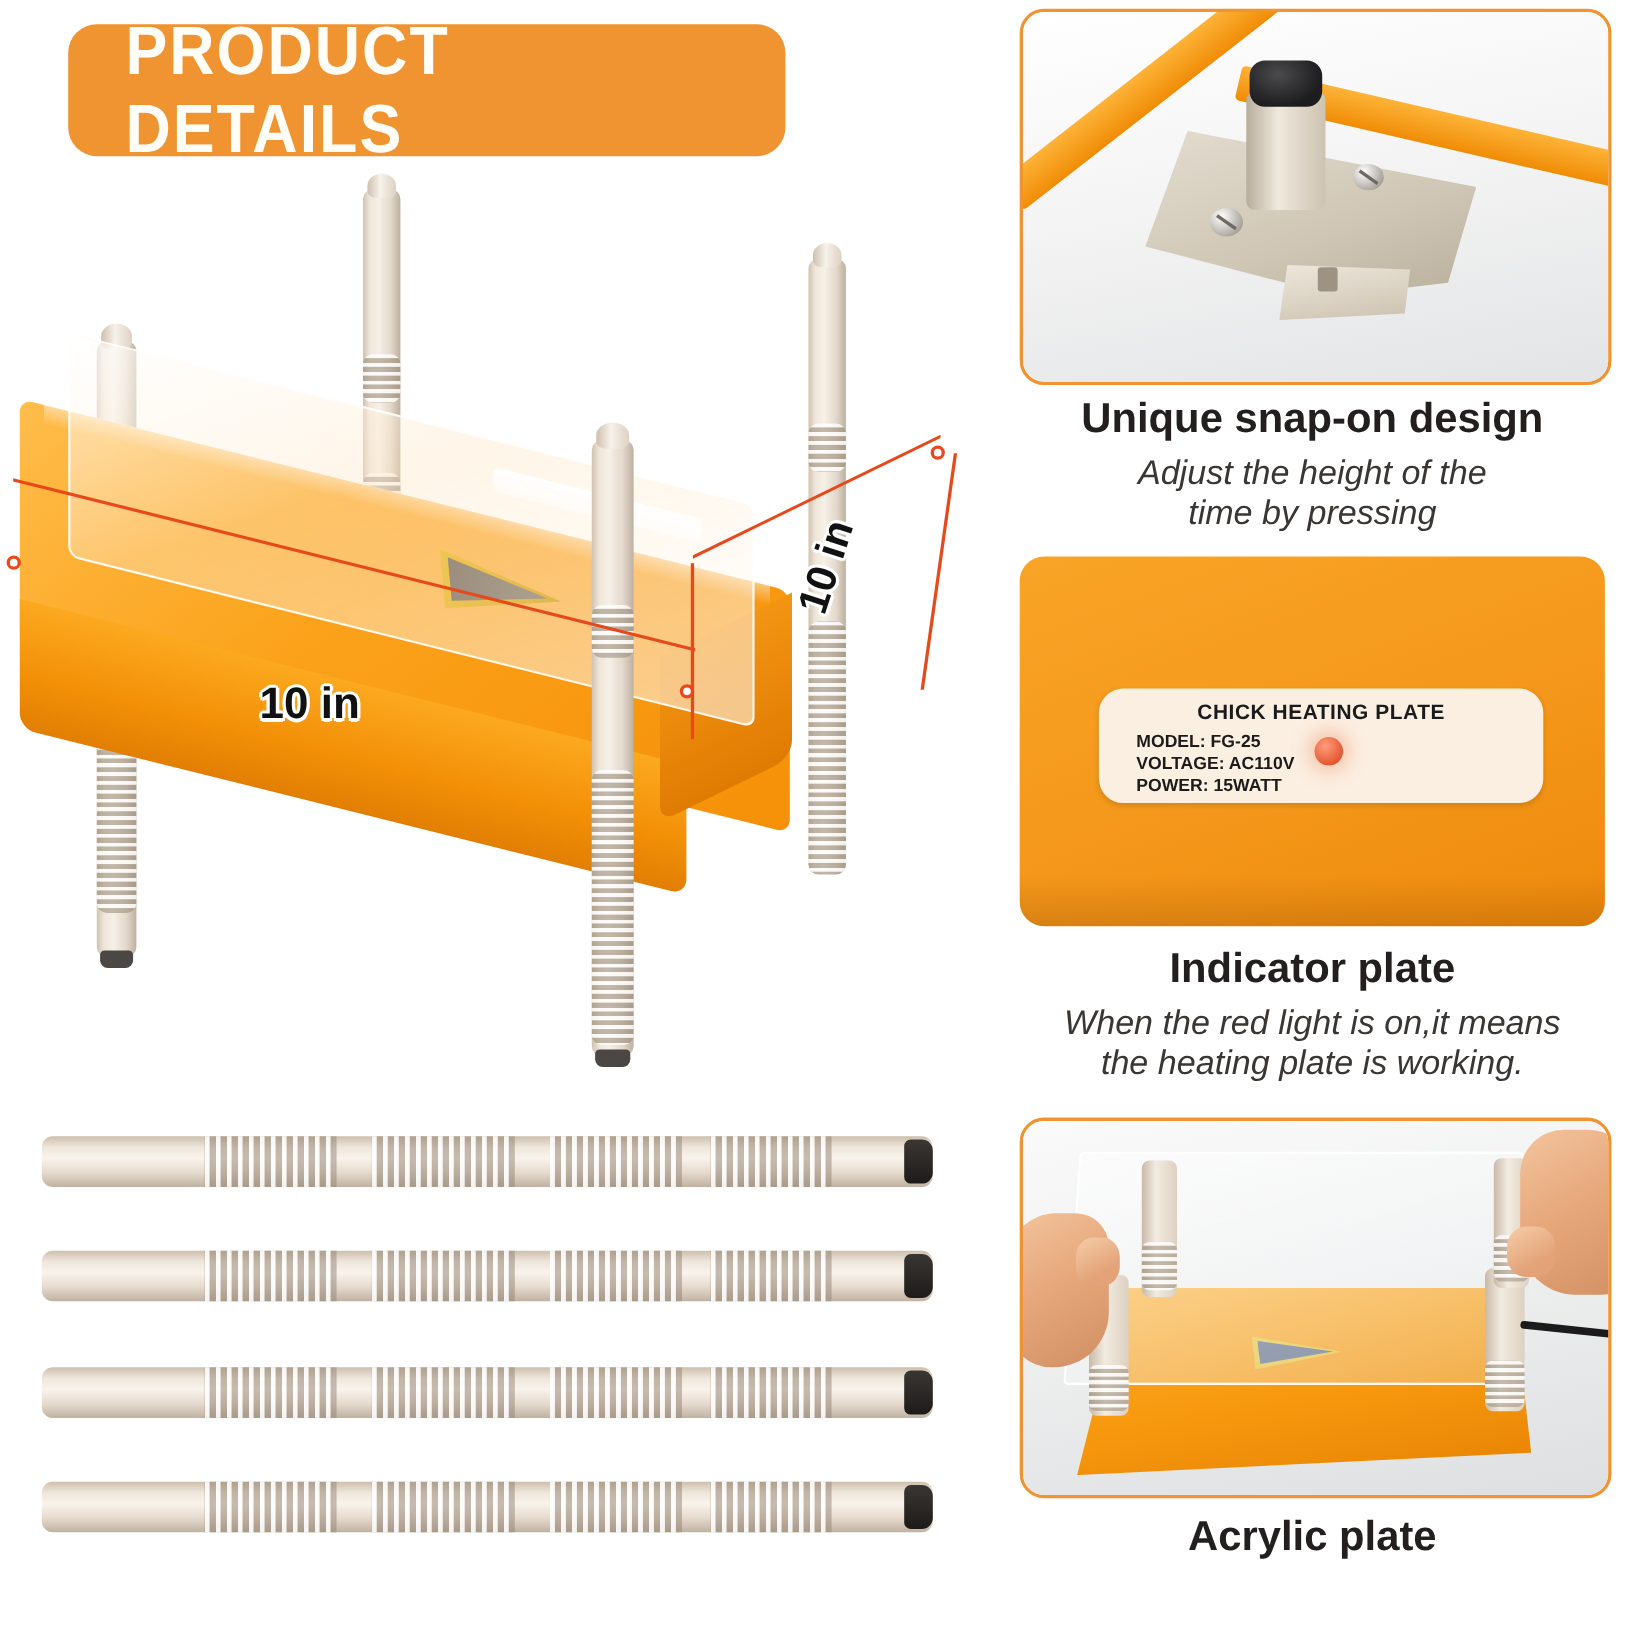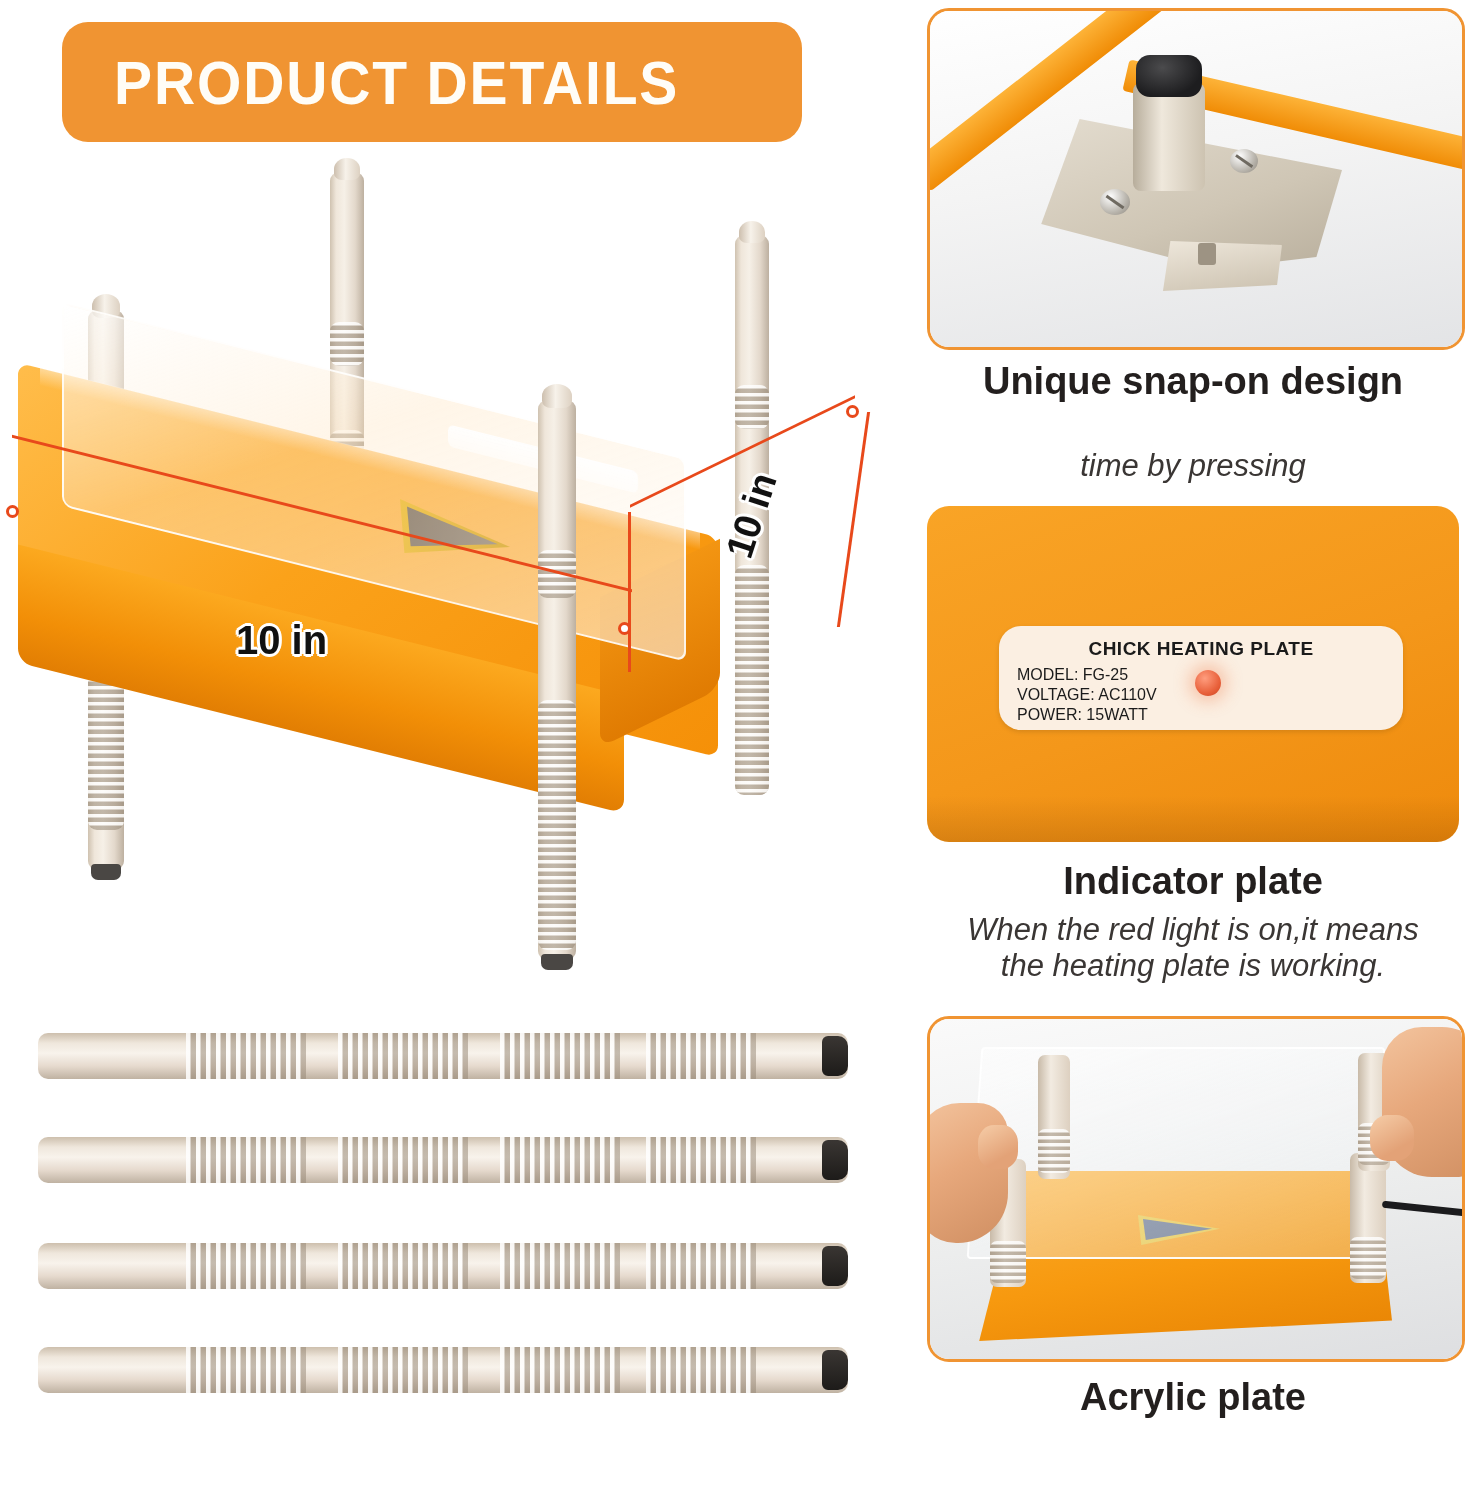--- a/index.html
+++ b/index.html
@@ -2,21 +2,21 @@
 <html style="--badge: #F09432;"><head>
 <meta charset="utf-8">
 <style>
   html,body{margin:0;padding:0;background:#ffffff;}
   body{width:1481px;height:1500px;position:relative;overflow:hidden;
        font-family:"Liberation Sans","DejaVu Sans",sans-serif;}
 
   
   #left-col{position:absolute;left:0;top:0;width:905px;height:1500px;}
 
-  #header-badge{position:absolute;left:62px;top:22px;width:740px;height:120px;
+  #header-badge{position:absolute;left:62px;top:22px;width:652px;height:120px;
       background:var(--badge);border-radius:26px;display:flex;align-items:center;}
   #header-badge .txt{margin-left:52px;color:#FFFDF7;font-size:62px;font-weight:bold;
       letter-spacing:2px;font-family:"Liberation Sans",sans-serif;
       transform:scaleX(0.92);transform-origin:left center;}
 
   
   #hero{position:absolute;left:0;top:150px;width:905px;height:850px;}
 
   .leg{position:absolute;background:linear-gradient(90deg,#cfc2b0 0%,#efe6da 18%,#f6f0e7 42%,#e3d8cb 74%,#bdb0a0 100%);
        border-radius:9px;}
@@ -87,21 +87,21 @@
   .screw{position:absolute;border-radius:50%;
      background:radial-gradient(circle at 35% 30%,#ffffff,#b9b5ad 60%,#8d877d);}
   .screw:after{content:"";position:absolute;left:50%;top:50%;width:70%;height:3px;
      background:#6f6a61;transform:translate(-50%,-50%) rotate(35deg);}
 
   
   #spec-label{position:absolute;background:#FBEFE2;border-radius:30px;
      box-shadow:0 2px 5px rgba(0,0,0,.12);}
   #spec-title{position:absolute;left:0;right:0;text-align:center;
      font-size:19px;font-weight:bold;color:#1b1b1b;letter-spacing:.5px;}
-  .spec-line{position:absolute;left:18px;font-size:16px;font-weight:normal;color:#1b1b1b;}
+  .spec-line{position:absolute;left:34px;font-size:16px;font-weight:bold;color:#1b1b1b;}
   #indicator-dot{position:absolute;width:26px;height:26px;border-radius:50%;
      background:radial-gradient(circle at 38% 32%,#ff9d7e,#e8603a 62%,#c9431f);
      box-shadow:0 0 16px 6px rgba(240,120,70,.35);}
 
   
   #acr-art{position:absolute;inset:0;background:
      linear-gradient(170deg,#fafafa 0%,#eceded 55%,#dedfe1 100%);}
   .hand{position:absolute;background:
      linear-gradient(150deg,#f3c49e 0%,#e7a87c 45%,#d08f62 100%);}
   .finger{position:absolute;background:
@@ -251,20 +251,21 @@
 
       <div style="position:absolute;left:228px;top:230px;width:124px;height:50px;
                   background:linear-gradient(170deg,#eee7db,#cbc1af);
                   clip-path:polygon(10% 0%,100% 8%,96% 88%,4% 100%);border-radius:6px;"></div>
       <div style="position:absolute;left:268px;top:232px;width:18px;height:22px;
                   background:#9d9383;border-radius:3px;"></div>
     </div>
   </div>
 
   <div class="cap-title" style="top:362px;">Unique snap-on design</div>
+  <div class="cap-sub" style="top:412px;">Adjust the height of the</div>
   <div class="cap-sub" style="top:448px;">time by pressing</div>
 
   <div class="panel filled" style="top:506px;height:336px;">
     <div id="spec-label" style="left:72px;top:120px;width:404px;height:104px;border-radius:22px;">
       <div id="spec-title" style="top:12px;">CHICK HEATING PLATE</div>
       <div class="spec-line" style="top:40px;">MODEL: FG-25</div>
       <div class="spec-line" style="top:60px;">VOLTAGE: AC110V</div>
       <div class="spec-line" style="top:80px;">POWER: 15WATT</div>
       <div id="indicator-dot" style="left:196px;top:44px;"></div>
     </div>

